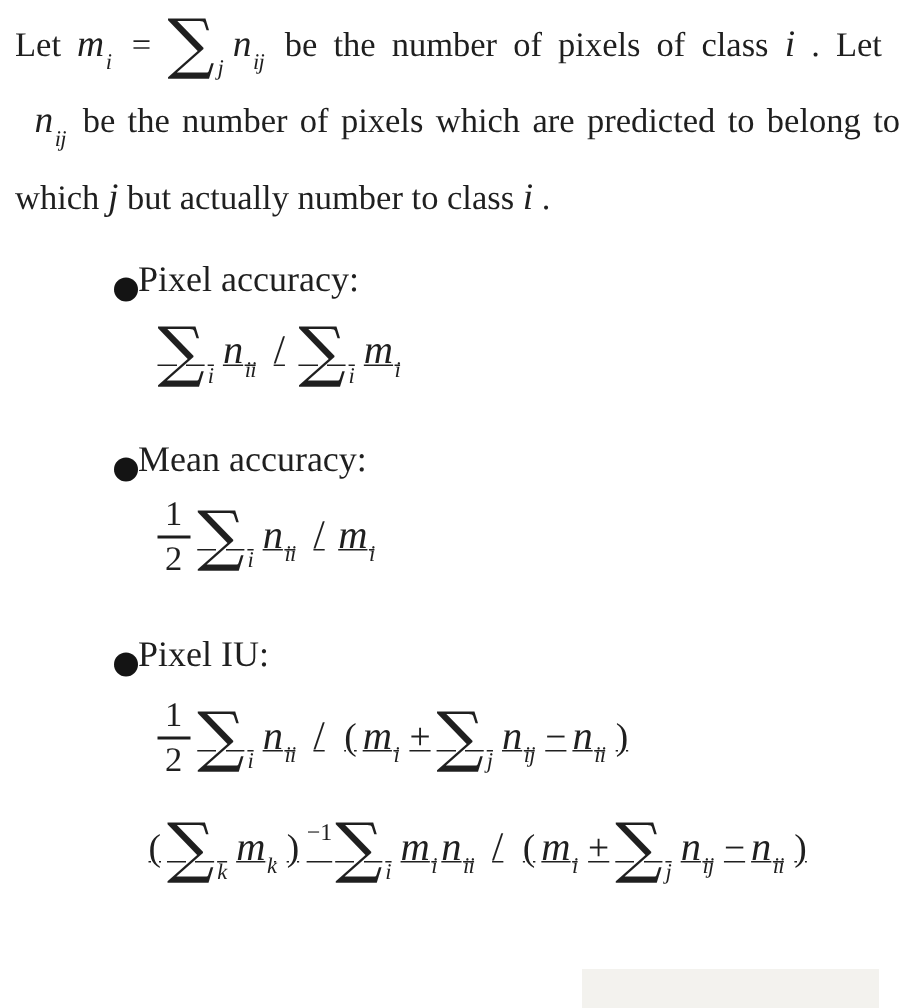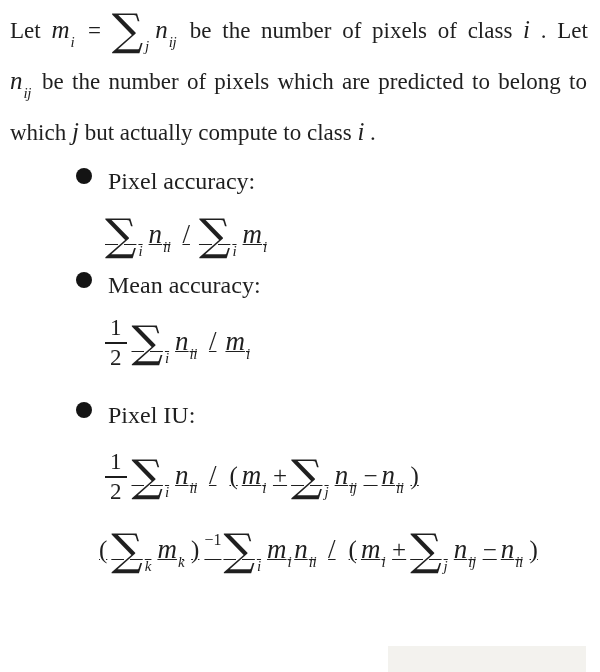--- a/index.html
+++ b/index.html
@@ -5,25 +5,25 @@
   html,body{margin:0;padding:0;}
   body{
     width:600px;height:672px;
     background:#ffffff;color:#1f1f1f;
     font-family:"Liberation Serif","DejaVu Serif",serif;
     overflow:hidden;position:relative;
   }
   .content{position:relative;z-index:1;padding:6px 0 0 10px;}
   .intro-line{font-size:23px;line-height:47px;white-space:nowrap;}
   .line-0{word-spacing:5px;}
-  .line-1{word-spacing:2.5px;}
+  .line-1{word-spacing:2.5px;text-align:right;}
   .we-compute{font-size:24px;margin-top:8px;line-height:38px;}
-  .metric-label-row{display:flex;align-items:flex-start;gap:16px;padding-left:66px;height:34px;}
+  .metric-label-row{display:flex;align-items:flex-end;padding-left:66px;height:34px;}
   .m0 .metric-label-row{margin-top:12px;}
-  .m1 .metric-label-row{margin-top:12px;}
+  .m1 .metric-label-row{margin-top:28px;}
   .m2 .metric-label-row{margin-top:24px;}
   .m3 .metric-label-row{margin-top:22px;}
   .bullet{width:16px;height:16px;border-radius:50%;background:#141414;flex:0 0 auto;}
   .metric-label{font-size:24px;}
   .formula{padding-left:95px;white-space:nowrap;text-decoration:underline;}
   .m0 .formula{line-height:52px;height:52px;margin-top:6px;}
   .m1 .formula{line-height:70px;height:72px;margin-top:0;}
   .m2 .formula{line-height:74px;height:76px;margin-top:2px;}
   .m3 .formula{line-height:66px;height:70px;margin-top:2px;padding-left:85px;}
   
@@ -44,21 +44,21 @@
 </head>
 <body>
 
 <div class="artifact"></div>
 
 <div class="content">
 
   <div>
     <div class="intro-line line-0"><span class="t">Let </span><span class="var-wrap"><span class="vbase">m</span><span class="vsub">i</span></span><span class="t"> = </span><span class="sum-wrap"><span class="sigma">∑</span><span class="ssub">j</span></span><span class="var-wrap"><span class="vbase">n</span><span class="vsub">ij</span></span><span class="t"> be the number of pixels of class </span><span class="var-wrap"><span class="vbase">i</span></span><span class="t"> . Let</span></div>
     <div class="intro-line line-1"><span class="var-wrap"><span class="vbase">n</span><span class="vsub">ij</span></span><span class="t"> be the number of pixels which are predicted to belong to</span></div>
-    <div class="intro-line line-2"><span class="t">which </span><span class="var-wrap"><span class="vbase">j</span></span><span class="t"> but actually compute to class </span><span class="var-wrap"><span class="vbase">i</span></span><span class="t"> .</span></div>
+    <div class="intro-line line-2"><span class="t">which </span><span class="var-wrap"><span class="vbase">j</span></span><span class="t"> but actually number to class </span><span class="var-wrap"><span class="vbase">i</span></span><span class="t"> .</span></div>
   </div>
 
 
   <div class="metric m0">
     <div class="metric-label-row">
       <span class="bullet"></span>
       <span class="metric-label">Pixel accuracy:</span>
     </div>
     <div class="formula"><span class="sum-wrap"><span class="sigma">∑</span><span class="ssub">i</span></span><span class="var-wrap"><span class="vbase">n</span><span class="vsub">ii</span></span><span class="op slash">/</span><span class="sum-wrap"><span class="sigma">∑</span><span class="ssub">i</span></span><span class="var-wrap"><span class="vbase">m</span><span class="vsub">i</span></span></div>
   </div>

